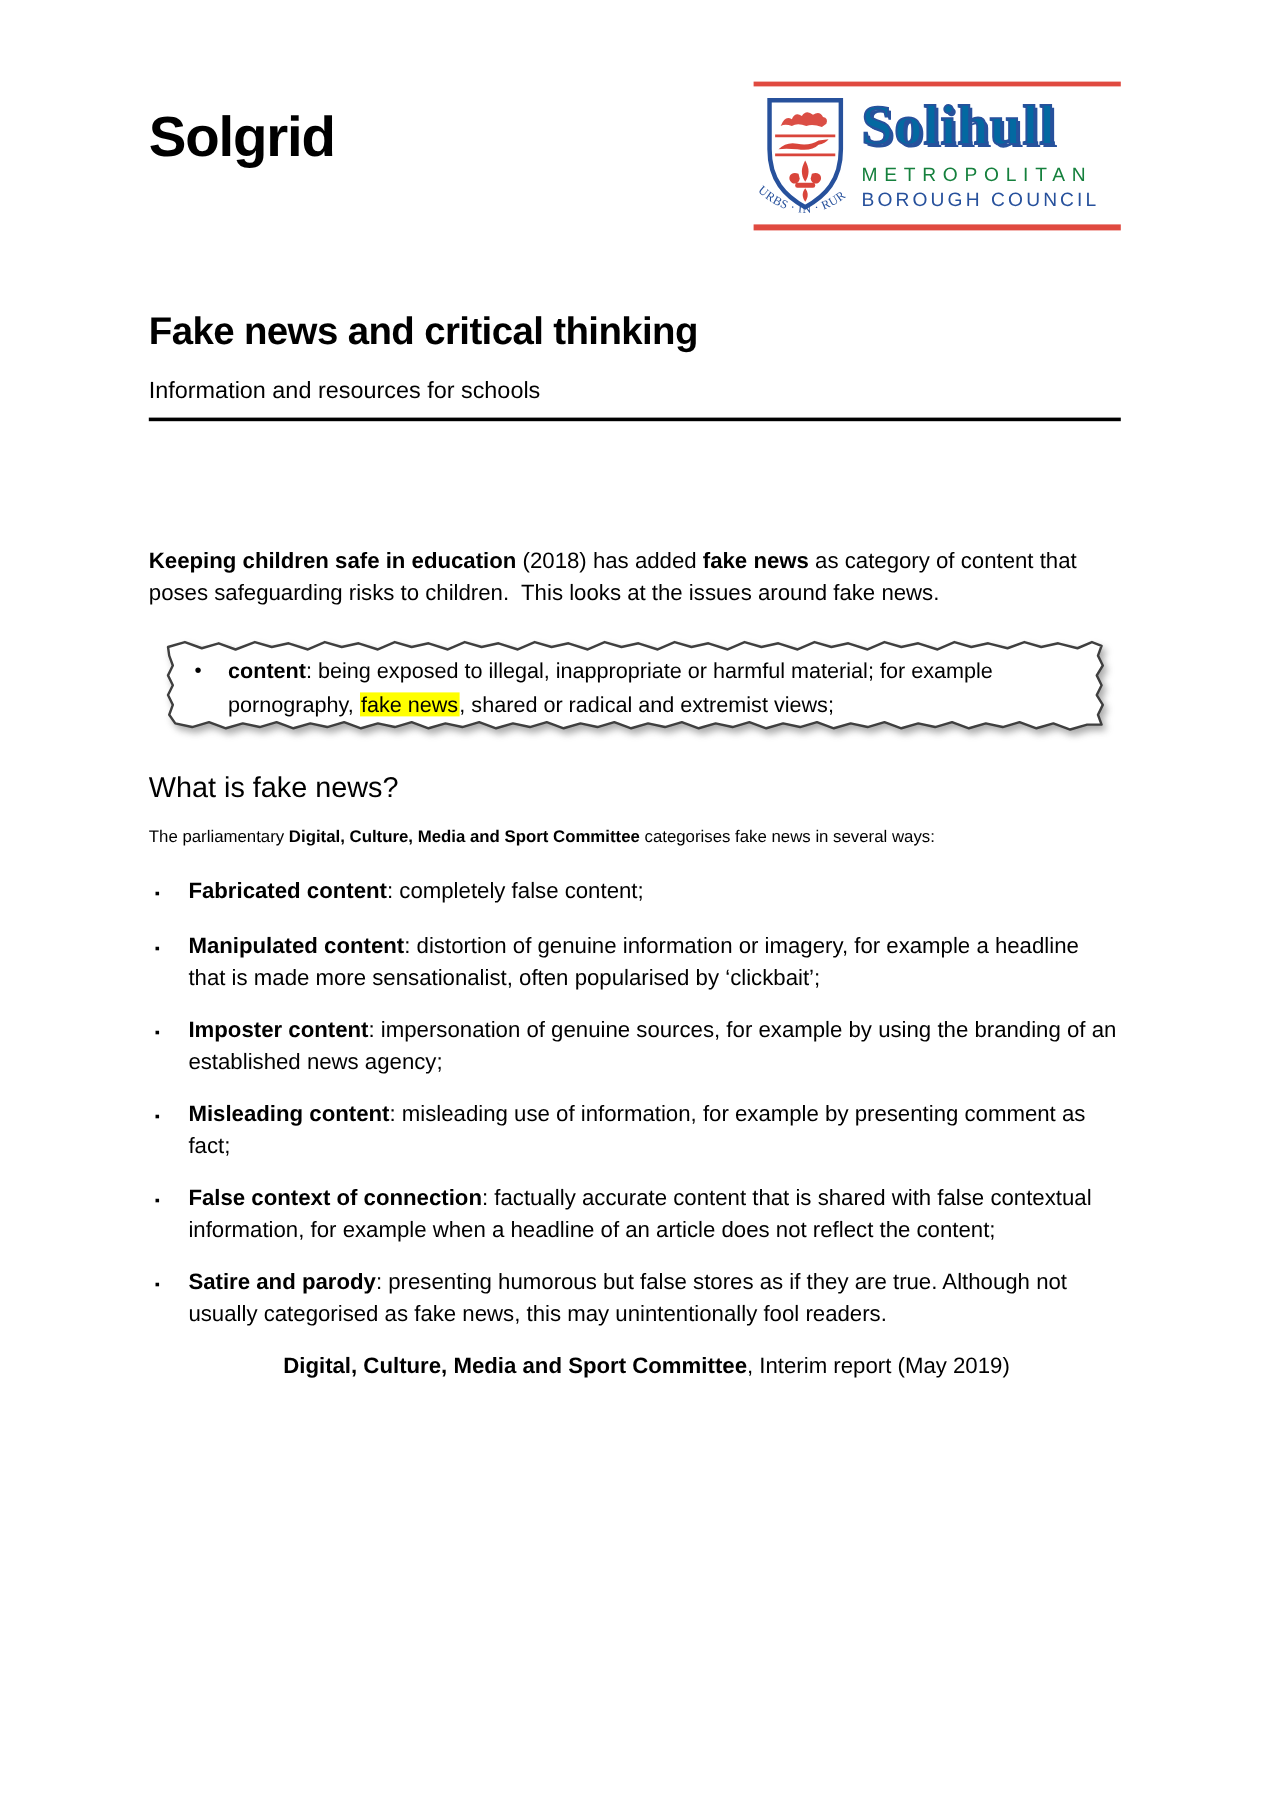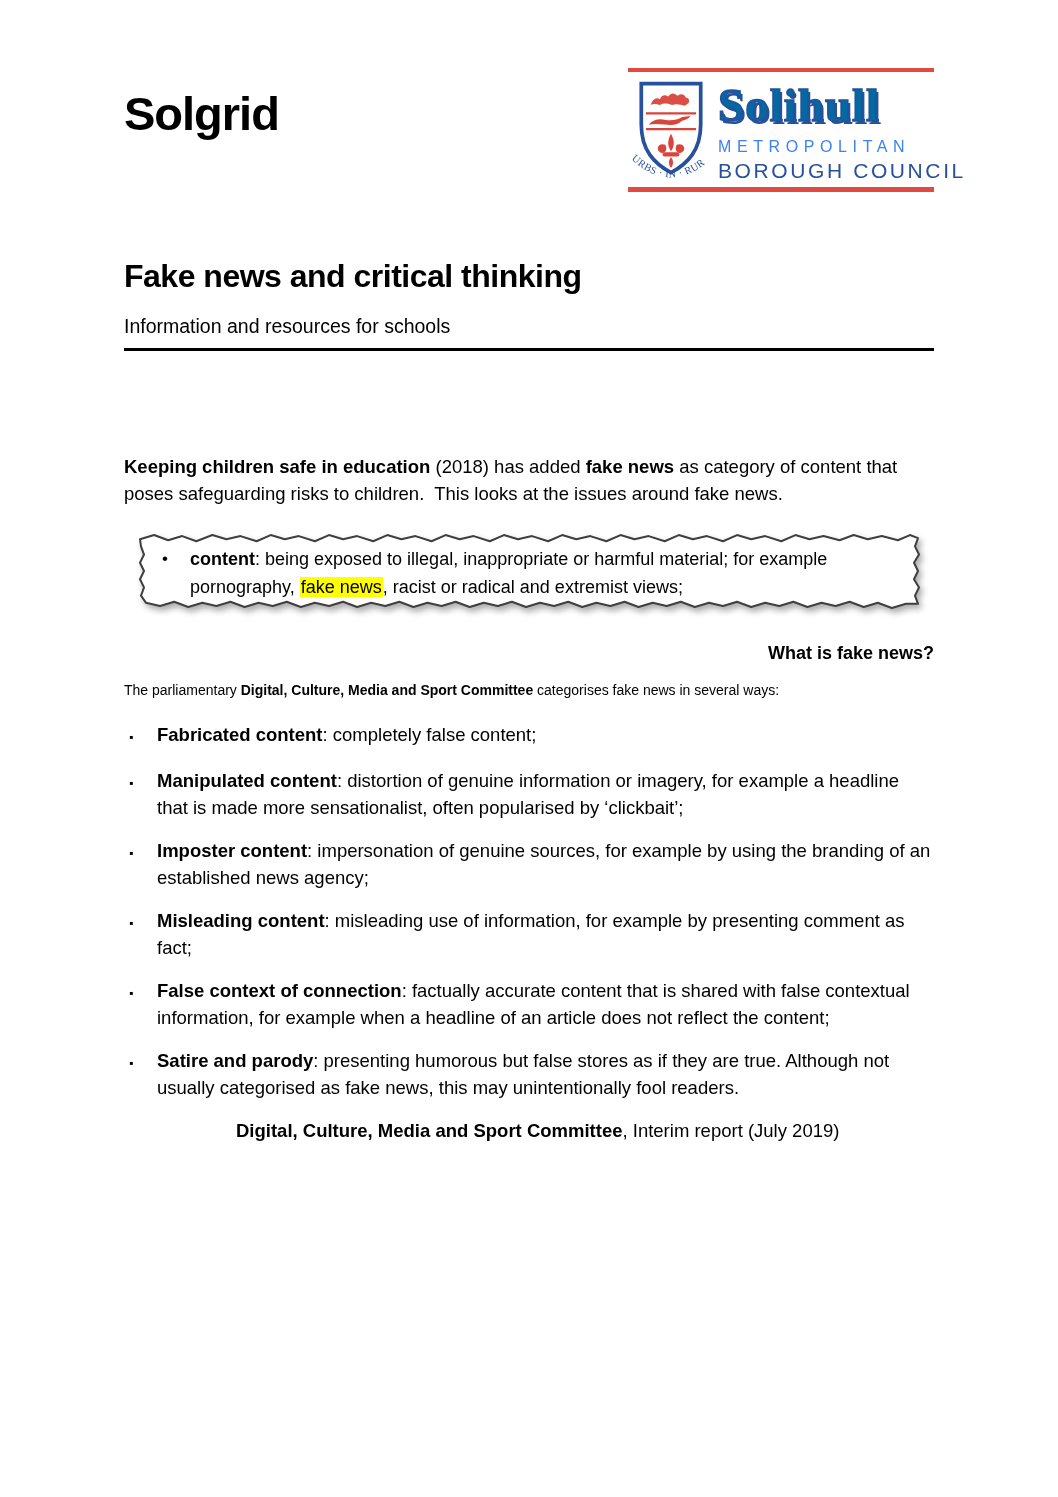--- a/index.html
+++ b/index.html
@@ -27,41 +27,41 @@
     font-family: "Liberation Serif", serif;
     font-weight: bold;
     font-size: 47px;
     line-height: 1.0;
     color: #0369a1;
     -webkit-text-stroke: 1.6px #27519C;
     text-shadow: 2.5px 2.5px 0 #27519C;
     display: block;
     letter-spacing: 1px;
   }
-  .logo-metro { display: block; color: #3b82f6; font-size: 16px; letter-spacing: 5.6px; margin-top: 9px; white-space: nowrap; }
-  .logo-borough { display: block; color: #27519C; font-size: 21px; letter-spacing: 2.6px; margin-top: 3px; white-space: nowrap; }
+  .logo-metro { display: block; color: #15803d; font-size: 16px; letter-spacing: 5.6px; margin-top: 9px; white-space: nowrap; }
+  .logo-borough { display: block; color: #27519C; font-size: 16px; letter-spacing: 2.6px; margin-top: 3px; white-space: nowrap; }
 
   
   .doc-title { font-size: 32px; font-weight: bold; letter-spacing: -0.5px; margin-top: 68px; line-height: 1.05; }
   .doc-subtitle { font-size: 19.5px; margin-top: 21px; }
   .title-rule { border: 0; border-top: 3px solid #000; margin-top: 10px; }
 
   
   .intro { margin-top: 102px; font-size: 18.5px; line-height: 27px; }
   .bi { font-weight: bold; }
 
   
   .clipping { position: relative; width: 782px; height: 78px; margin: 25px 0 0 14px; }
   .clipping-svg { position: absolute; inset: 0; width: 100%; height: 100%; filter: drop-shadow(3px 4px 3px rgba(70,70,70,0.45)); }
   .clipping-content { position: relative; display: flex; padding: 13px 26px 0 24px; font-size: 18px; line-height: 28px; }
   .clip-bullet { width: 28px; flex: none; font-size: 17px; }
   .hl { background: #FFFF00; padding: 0 1px; }
 
   
-  .section-heading { font-size: 18px; font-weight: bold; margin-top: 33px; text-align: right; }
+  .section-heading { font-size: 24px; font-weight: normal; margin-top: 33px; }
   .section-para { font-size: 14px; line-height: 27px; margin-top: 13px; }
 
   ul.fake-list { list-style: none; margin-top: 17px; }
   ul.fake-list li { display: flex; margin-bottom: 16px; font-size: 18.5px; line-height: 27px; }
   .li-marker { width: 33px; flex: none; font-size: 12px; padding-top: 3px; padding-left: 5px; }
   .li-text { flex: 1; }
 
   .attribution { font-size: 18.5px; line-height: 27px; margin-top: 7px; padding-left: 112px; }
 </style>
 </head>
@@ -118,21 +118,21 @@
       668,7 682,4 698,8 712,3 726,7 740,4 756,8 768,3 776,6
       773,14 777,22 772,30 776,38 772,46 777,54 773,62 776,70
       764,70 750,74 736,69 722,73 708,68 694,72 680,69 666,73 652,68 638,72 624,69 610,73 596,68
       582,72 568,69 554,73 540,68 526,72 512,69 498,73 484,68 470,72 456,69 442,73 428,68 414,72
       400,69 386,73 372,68 358,72 344,69 330,73 316,68 302,72 288,69 274,73 260,68 246,72 232,69
       218,73 204,68 190,72 176,69 162,73 148,68 134,72 120,69 106,73 92,68 78,72 64,69 50,73 36,68 22,72 8,69
       3,62 6,54 2,46 6,38 2,30 6,22 3,14"></polygon>
   </svg>
   <div class="clipping-content">
     <span class="clip-bullet">•</span>
-    <div><span class="b">content</span><span>: being exposed to illegal, inappropriate or harmful material; for example</span><br><span>pornography, </span><span class="hl">fake news</span><span>, racist or radical and extremist views;</span></div>
+    <div><span class="b">content</span><span>: being exposed to illegal, inappropriate or harmful material; for example</span><br><span>pornography, </span><span class="hl">fake news</span><span>, shared or radical and extremist views;</span></div>
   </div>
 </div>
 
 <h2 class="section-heading">What is fake news?</h2>
 <p class="section-para"><span>The parliamentary </span><span class="b">Digital, Culture, Media and Sport Committee</span><span> categorises fake news in several ways:</span></p>
 
 <ul class="fake-list">
   <li>
     <span class="li-marker">▪</span>
     <span class="li-text"><span class="b">Fabricated content</span><span>: completely false content;</span></span>
@@ -152,13 +152,13 @@
   <li>
     <span class="li-marker">▪</span>
     <span class="li-text"><span class="b">False context of connection</span><span>: factually accurate content that is shared with false contextual information, for example when a headline of an article does not reflect the content;</span></span>
   </li>
   <li>
     <span class="li-marker">▪</span>
     <span class="li-text"><span class="b">Satire and parody</span><span>: presenting humorous but false stores as if they are true. Although not usually categorised as fake news, this may unintentionally fool readers.</span></span>
   </li>
 </ul>
 
-<p class="attribution"><span class="b">Digital, Culture, Media and Sport Committee</span><span>, Interim report (July 2019)</span></p>
+<p class="attribution"><span class="b">Digital, Culture, Media and Sport Committee</span><span>, Interim report (May 2019)</span></p>
 
 </body></html>

